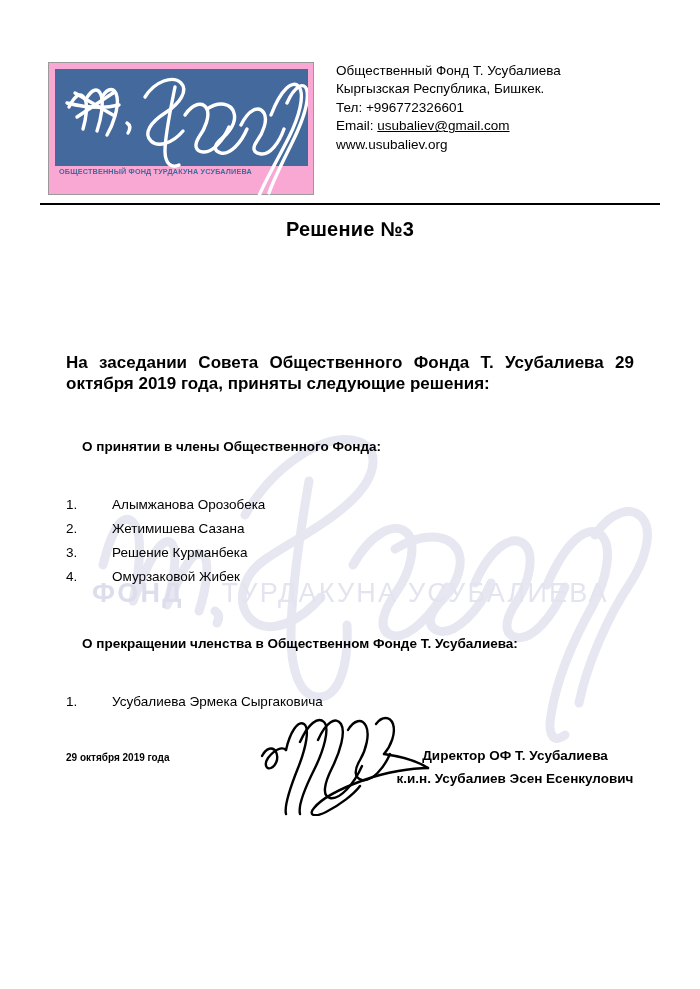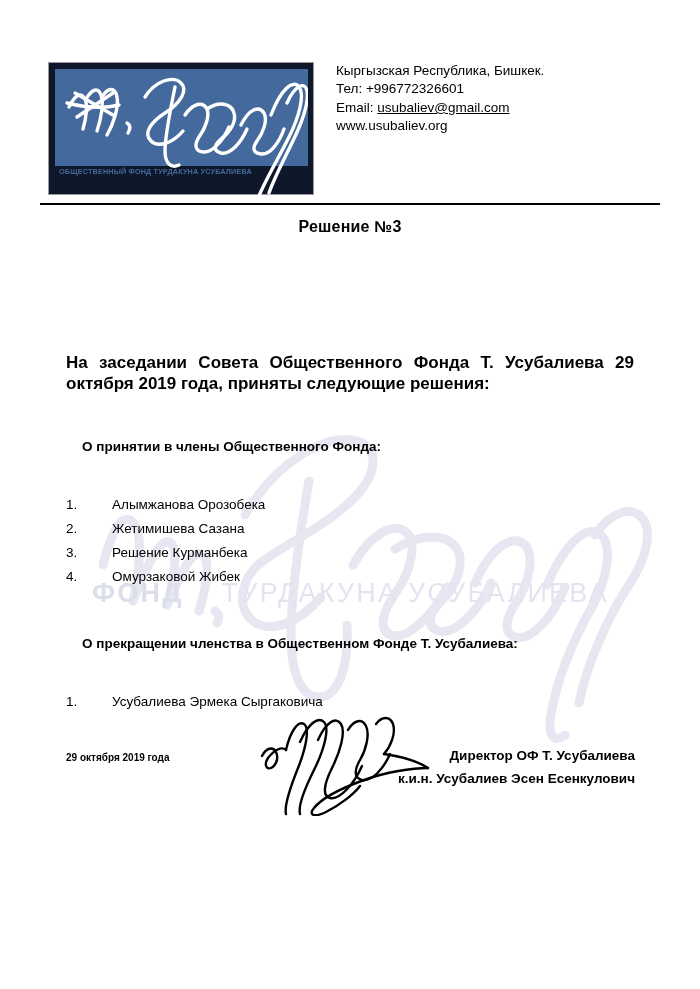--- a/index.html
+++ b/index.html
@@ -67,21 +67,21 @@
     width: 700px;
     z-index: 3;
   }
   .logo-box {
     position: absolute;
     left: 48px;
     top: 62px;
     width: 266px;
     height: 133px;
     border: 1px solid #9a9a9a;
-    background: #0f172a;
+    background: #f9a8d4;
     box-sizing: border-box;
     overflow: visible;
   }
   .logo-blue {
     position: absolute;
     left: 6px;
     top: 6px;
     width: 253px;
     height: 97px;
     background: #43699d;
@@ -130,21 +130,21 @@
     border-top: 2.5px solid #000000;
   }
 
   
   .doc-title {
     position: absolute;
     left: 0;
     top: 218px;
     width: 700px;
     text-align: center;
-    font-size: 16px;
+    font-size: 20px;
     font-weight: 700;
     letter-spacing: 0.2px;
     z-index: 3;
   }
 
   
   .body-block {
     position: absolute;
     left: 66px;
     top: 352px;
@@ -204,21 +204,21 @@
     top: 8px;
     font-size: 10px;
     font-weight: 700;
     white-space: nowrap;
   }
   .sig-right {
     position: absolute;
     left: 329px;
     top: 0px;
     width: 240px;
-    text-align: right;
+    text-align: center;
     font-size: 13.5px;
     font-weight: 700;
     line-height: 23px;
     white-space: nowrap;
   }
   .sig-mark {
     position: absolute;
     left: 190px;
     top: -38px;
     width: 180px;
@@ -279,20 +279,21 @@
 
             <path d="M216 52 C 226 26, 238 16, 244 24 C 250 32, 244 54, 234 74 C 222 98, 210 118, 204 133"></path>
             <path d="M232 40 C 240 22, 250 18, 252 28 C 254 40, 246 62, 236 82 C 226 102, 218 118, 214 130"></path>
           </g>
         </svg>
       </div>
       <div class="logo-caption">ОБЩЕСТВЕННЫЙ ФОНД ТУРДАКУНА УСУБАЛИЕВА</div>
     </div>
 
     <div class="header-contact">
+      <div>Общественный Фонд Т. Усубалиева</div>
       <div>Кыргызская Республика, Бишкек.</div>
       <div>Тел: +996772326601</div>
       <div><span>Email:</span> <span class="email-link">usubaliev@gmail.com</span></div>
       <div>www.usubaliev.org</div>
     </div>
 
     <div class="header-rule"></div>
   </div>
 
   <div class="doc-title">Решение №3</div>

